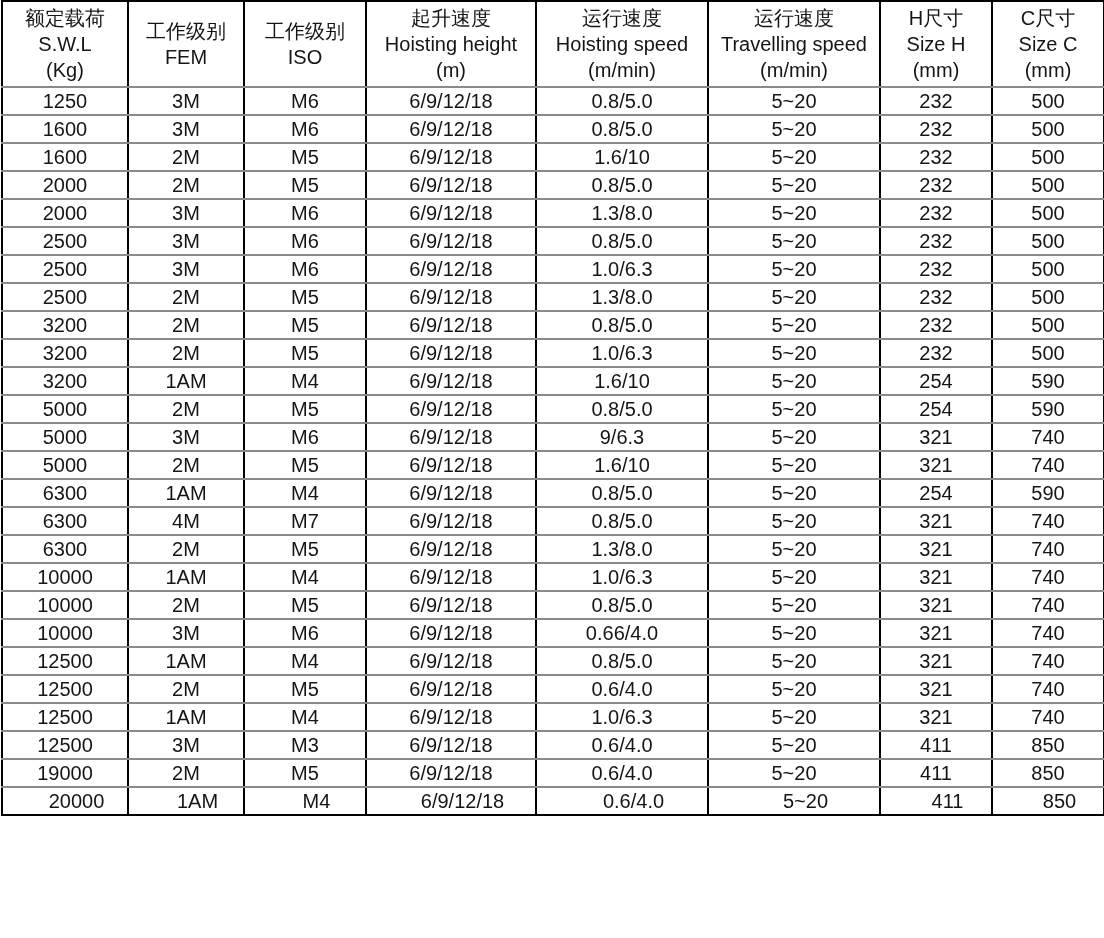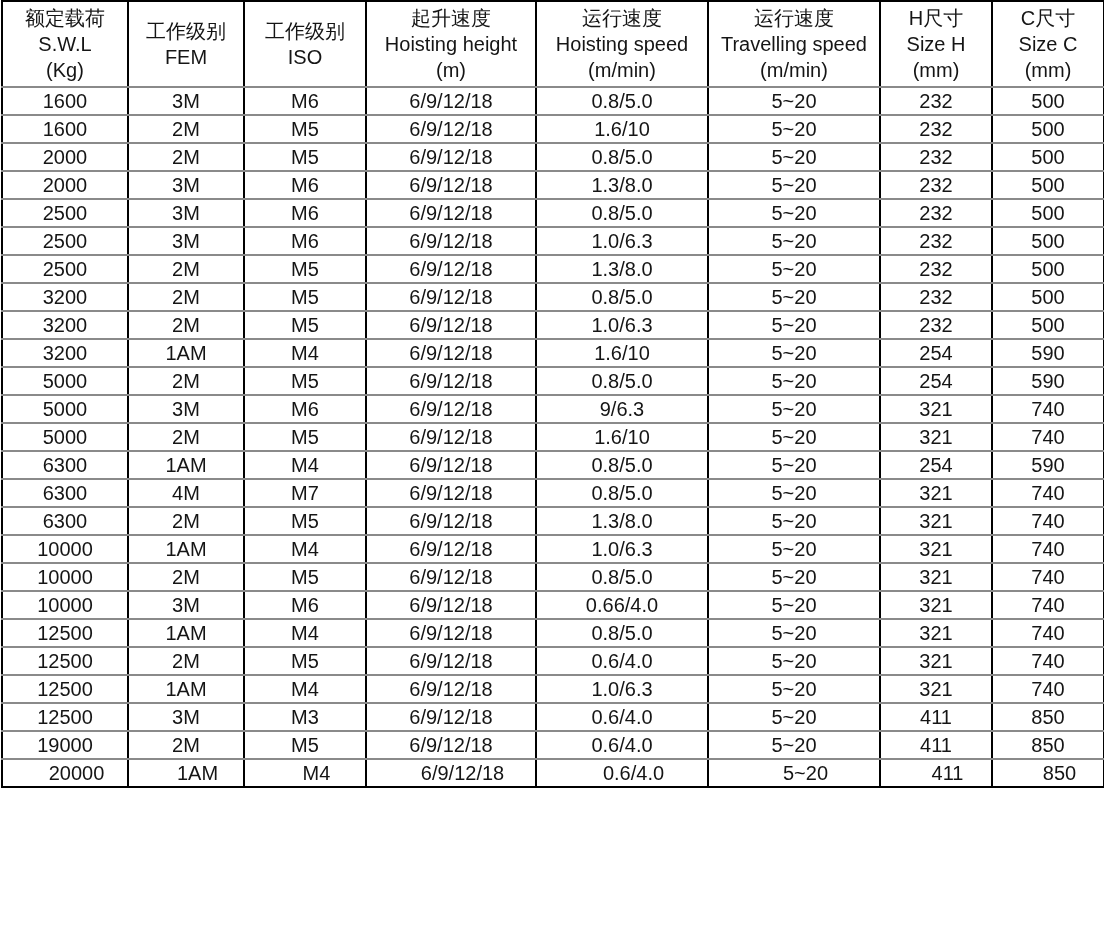--- a/index.html
+++ b/index.html
@@ -108,20 +108,30 @@
           </th>
           <th>
             <div class="hl">C尺寸</div>
             <div class="hl">Size C</div>
             <div class="hl">(mm)</div>
           </th>
         </tr>
     </thead>
     <tbody id="table-body">
         <tr>
+          <td>1250</td>
+          <td>3M</td>
+          <td>M6</td>
+          <td>6/9/12/18</td>
+          <td>0.8/5.0</td>
+          <td>5~20</td>
+          <td>232</td>
+          <td>500</td>
+        </tr>
+        <tr>
           <td>1600</td>
           <td>3M</td>
           <td>M6</td>
           <td>6/9/12/18</td>
           <td>0.8/5.0</td>
           <td>5~20</td>
           <td>232</td>
           <td>500</td>
         </tr>
         <tr>

